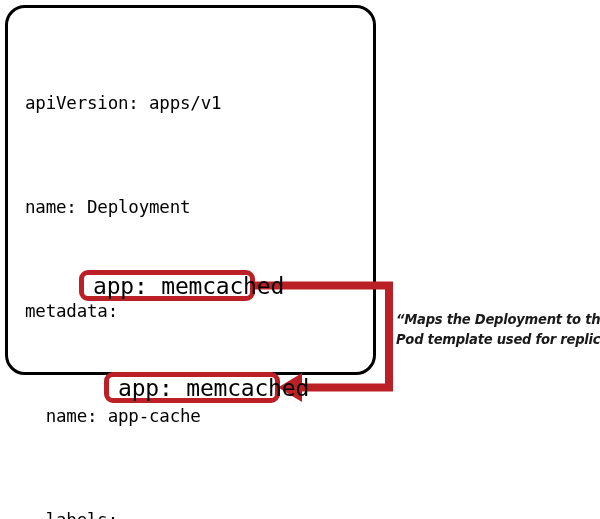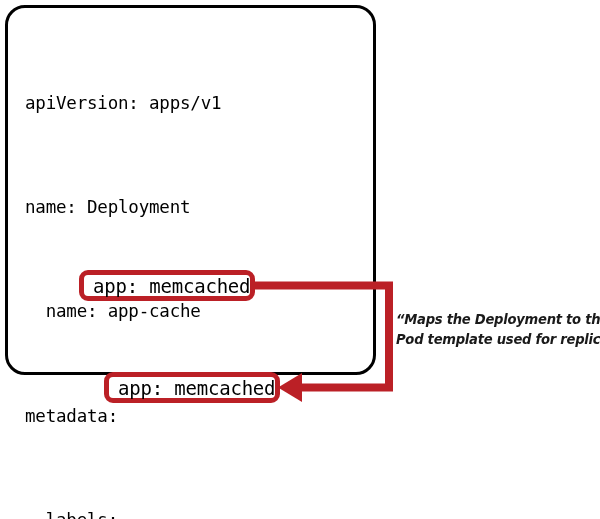--- a/index.html
+++ b/index.html
@@ -48,21 +48,21 @@
   }
 
   
   .highlight-box {
     position: absolute;
     box-sizing: border-box;
     border: 5px solid #BB2026;
     border-radius: 9px;
     background: #ffffff;
     font-family: "DejaVu Sans Mono", "Liberation Mono", monospace;
-    font-size: 19px;
+    font-size: 23px;
     color: #000000;
     white-space: pre;
     display: flex;
     align-items: center;
     letter-spacing: -0.2px;
   }
   #highlight-selector {
     left: 79px;
     top: 270px;
     width: 176px;
@@ -105,22 +105,22 @@
   #annotation .ann-line { display: block; white-space: nowrap; }
 </style>
 </head>
 <body>
 
 <div id="yaml-panel">
 
   <div id="yaml-code">
     <span class="code-line">apiVersion: apps/v1</span>
     <span class="code-line">name: Deployment</span>
+    <span class="code-line">metadata:</span>
     <span class="code-line">  name: app-cache</span>
-    <span class="code-line">metadata:</span>
     <span class="code-line">  labels:</span>
     
     
     
     
     
     
     
     
     

